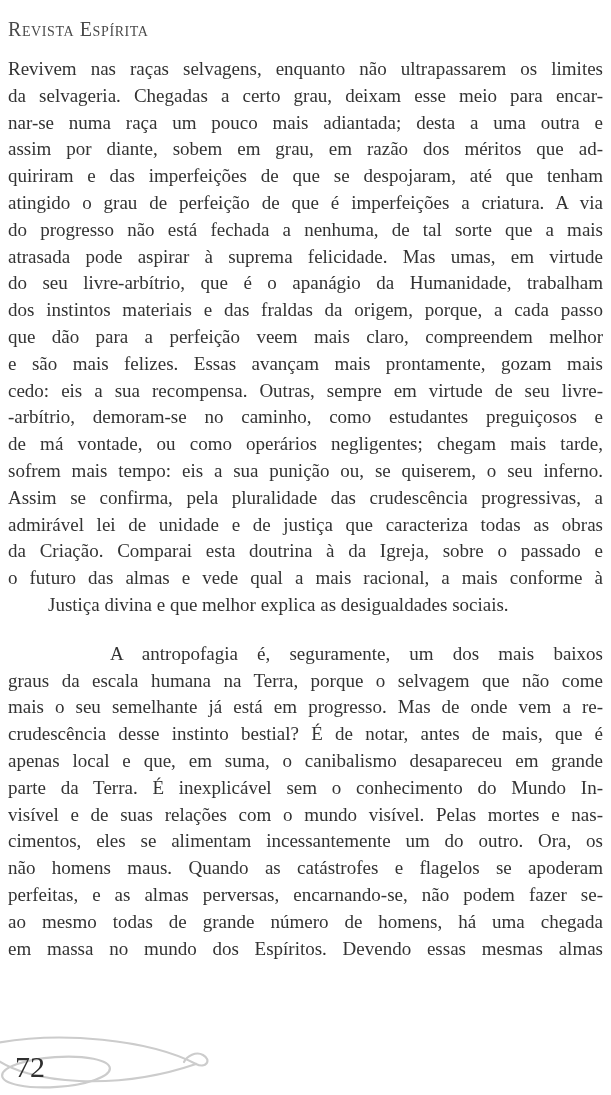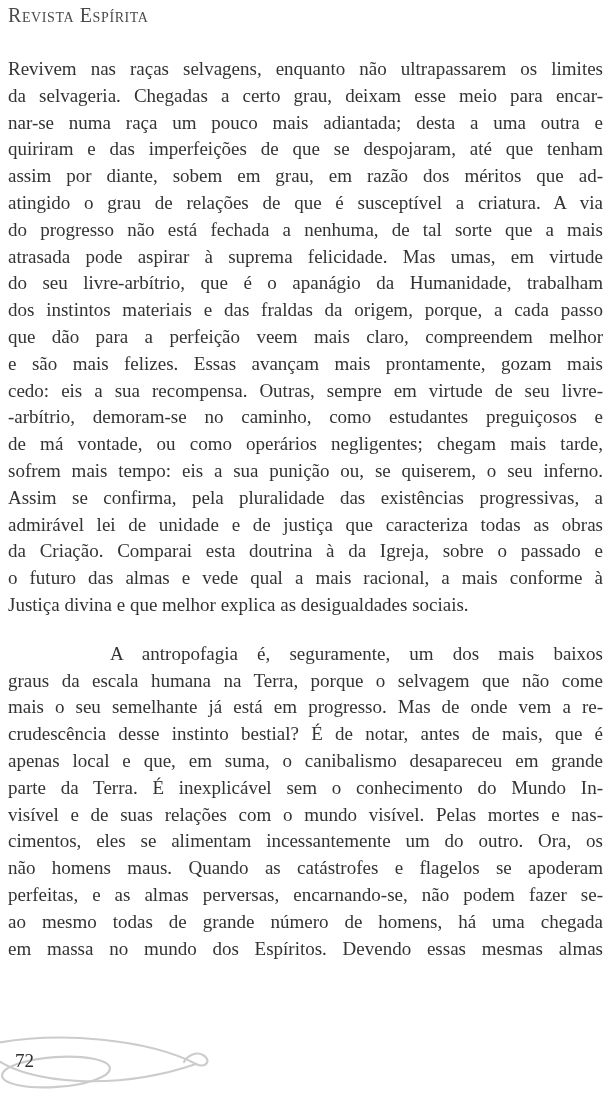--- a/index.html
+++ b/index.html
@@ -7,21 +7,21 @@
     position: relative;
     width: 611px;
     height: 1095px;
     background: #ffffff;
     overflow: hidden;
     font-family: "Liberation Serif", serif;
   }
   .running-header {
     position: absolute;
     left: 8px;
-    top: 4px;
+    top: 18px;
     font-size: 20px;
     font-variant: small-caps;
     letter-spacing: 0.6px;
     color: #4a4a4a;
   }
   .body-text {
     position: absolute;
     left: 8px;
     top: 56px;
     width: 595px;
@@ -30,62 +30,62 @@
   .paragraph + .paragraph { margin-top: 22px; }
   .line {
     font-size: 19px;
     line-height: 26.8px;
     text-align: justify;
     text-align-last: justify;
     white-space: normal;
     color: #333333;
   }
   .line.indent { padding-left: 102px; }
-  .line.no-justify { text-align-last: left; }
+  .line.no-justify { text-align-last: left; margin-left: 40px; }
   .footer-flourish {
     position: absolute;
     left: 0;
     top: 1028px;
     width: 240px;
     height: 64px;
   }
   .page-number {
     position: absolute;
     left: 15px;
     top: 1050px;
-    font-size: 19px;
+    font-size: 30px;
     color: #2f2f2f;
   }
 </style>
 </head>
 <body>
 
 <div class="page">
 
   <div class="running-header">Revista Espírita</div>
 
   <div class="body-text">
       <div class="paragraph">
         <div class="line">Revivem nas raças selvagens, enquanto não ultrapassarem os limites</div>
         <div class="line">da selvageria. Chegadas a certo grau, deixam esse meio para encar-</div>
         <div class="line">nar-se numa raça um pouco mais adiantada; desta a uma outra e</div>
+        <div class="line">assim por diante, sobem em grau, em razão dos méritos que ad-</div>
         <div class="line">quiriram e das imperfeições de que se despojaram, até que tenham</div>
-        <div class="line">assim por diante, sobem em grau, em razão dos méritos que ad-</div>
-        <div class="line">atingido o grau de relações de que é susceptível a criatura. A via</div>
+        <div class="line">atingido o grau de perfeição de que é imperfeições a criatura. A via</div>
         <div class="line">do progresso não está fechada a nenhuma, de tal sorte que a mais</div>
         <div class="line">atrasada pode aspirar à suprema felicidade. Mas umas, em virtude</div>
         <div class="line">do seu livre-arbítrio, que é o apanágio da Humanidade, trabalham</div>
         <div class="line">dos instintos materiais e das fraldas da origem, porque, a cada passo</div>
         <div class="line">que dão para a perfeição veem mais claro, compreendem melhor</div>
         <div class="line">e são mais felizes. Essas avançam mais prontamente, gozam mais</div>
         <div class="line">cedo: eis a sua recompensa. Outras, sempre em virtude de seu livre-</div>
         <div class="line">-arbítrio, demoram-se no caminho, como estudantes preguiçosos e</div>
         <div class="line">de má vontade, ou como operários negligentes; chegam mais tarde,</div>
         <div class="line">sofrem mais tempo: eis a sua punição ou, se quiserem, o seu inferno.</div>
-        <div class="line">Assim se confirma, pela pluralidade das existências progressivas, a</div>
+        <div class="line">Assim se confirma, pela pluralidade das crudescência progressivas, a</div>
         <div class="line">admirável lei de unidade e de justiça que caracteriza todas as obras</div>
         <div class="line">da Criação. Comparai esta doutrina à da Igreja, sobre o passado e</div>
         <div class="line">o futuro das almas e vede qual a mais racional, a mais conforme à</div>
         <div class="line no-justify">Justiça divina e que melhor explica as desigualdades sociais.</div>
       </div>
       <div class="paragraph">
         <div class="line indent">A antropofagia é, seguramente, um dos mais baixos</div>
         <div class="line">graus da escala humana na Terra, porque o selvagem que não come</div>
         <div class="line">mais o seu semelhante já está em progresso. Mas de onde vem a re-</div>
         <div class="line">crudescência desse instinto bestial? É de notar, antes de mais, que é</div>

